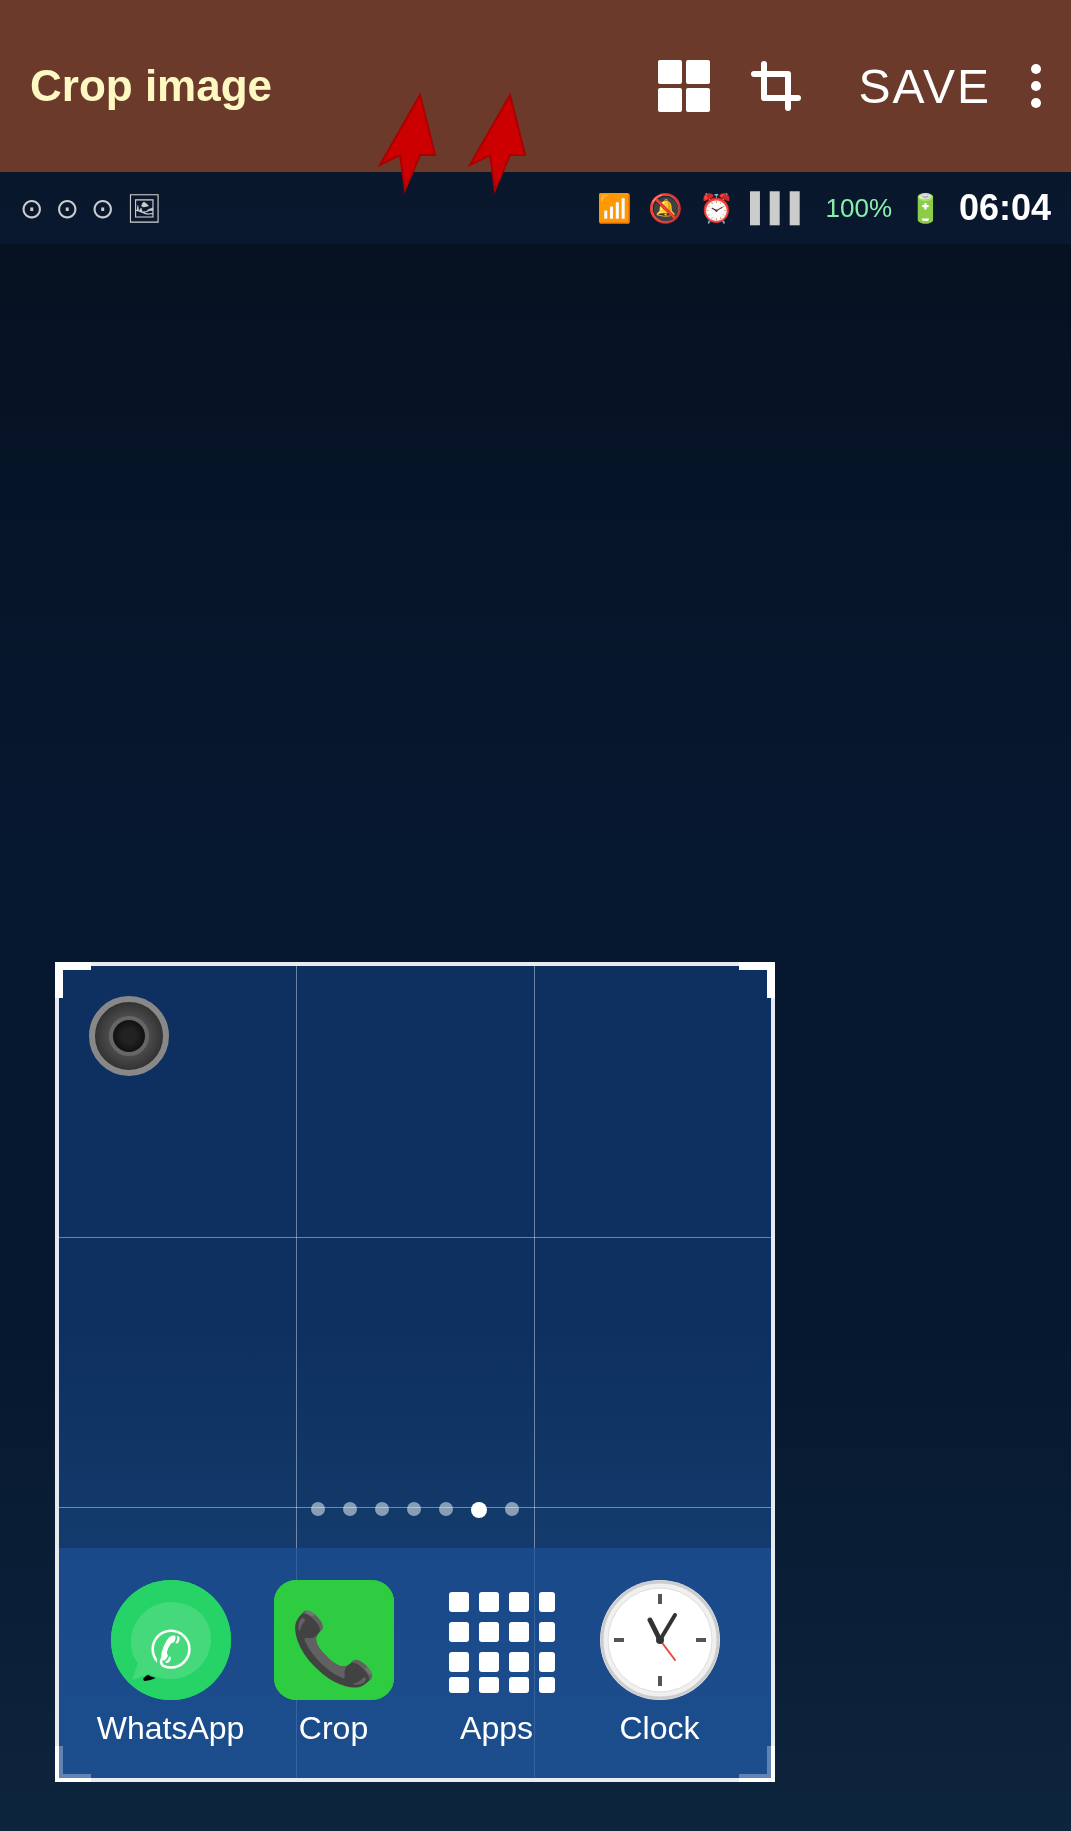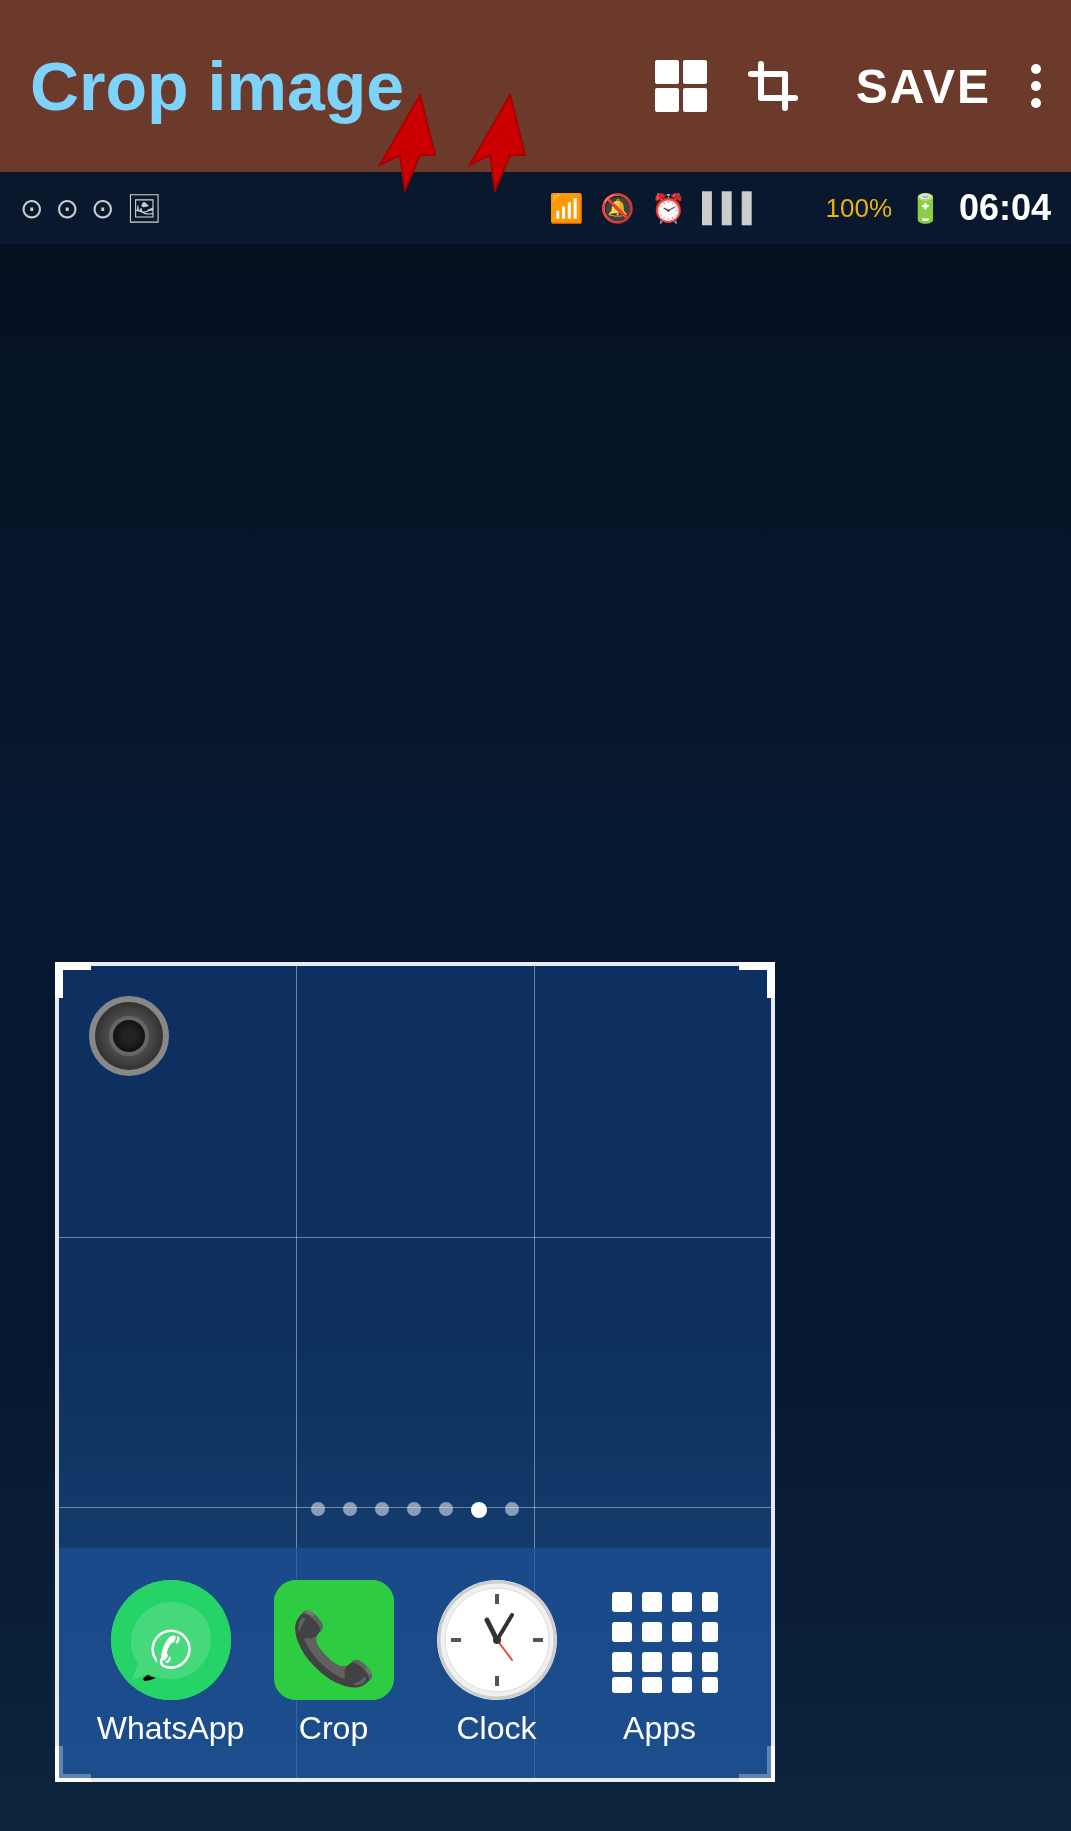--- a/index.html
+++ b/index.html
@@ -16,42 +16,42 @@
       width: 100%;
       height: 172px;
       background: #6b3a2a;
       display: flex;
       align-items: center;
       padding: 0 30px;
       position: relative;
       z-index: 10;
     }
     .top-bar-title {
-      font-size: 68px;
+      font-size: 44px;
       font-weight: bold;
-      color: #7dd3fc;
+      color: #fef9c3;
       flex: 1;
     }
     .top-bar-icons {
       display: flex;
       align-items: center;
       gap: 40px;
     }
     .icon-btn {
       color: #fff;
       font-size: 52px;
       cursor: pointer;
       display: flex;
       align-items: center;
       justify-content: center;
     }
     .save-btn {
       color: #fff;
       font-size: 48px;
-      font-weight: bold;
+      font-weight: normal;
       cursor: pointer;
       letter-spacing: 2px;
       margin-left: 17px;
     }
 
     
     .grid-icon {
       display: inline-grid;
       grid-template-columns: 1fr 1fr;
       gap: 4px;
@@ -136,23 +136,22 @@
       gap: 16px;
       color: #ddd;
       font-size: 28px;
     }
     .status-time {
       font-size: 36px;
       font-weight: bold;
       color: #ffffff;
     }
     .status-battery {
-      color: #eab308;
+      color: #86efac;
       font-size: 26px;
-      margin-left: 48px;
     }
 
     
     .crop-box {
       position: absolute;
       top: 790px;
       left: 55px;
       width: 720px;
       height: 820px;
       border: 4px solid rgba(255,255,255,0.9);
@@ -494,42 +493,20 @@
       </div>
 
       <div class="dock-app">
         <div class="app-icon phone-icon-bg" style="width:120px;height:120px;">
           <svg viewBox="0 0 120 120" xmlns="http://www.w3.org/2000/svg" width="120" height="120">
             <rect width="120" height="120" rx="22" fill="#2ecc40"></rect>
             <text x="50%" y="62%" dominant-baseline="middle" text-anchor="middle" font-size="70" fill="white">📞</text>
           </svg>
         </div>
         <span class="dock-app-label">Crop</span>
-      </div>
-
-      <div class="dock-app">
-        <div class="clock-icon-bg">
-          <svg viewBox="0 0 120 120" xmlns="http://www.w3.org/2000/svg" width="120" height="120">
-            <circle cx="60" cy="60" r="58" fill="#f0f0f0" stroke="#ccc" stroke-width="3"></circle>
-            <circle cx="60" cy="60" r="52" fill="white" stroke="#ddd" stroke-width="1"></circle>
-
-            <line x1="60" y1="14" x2="60" y2="24" stroke="#555" stroke-width="4"></line>
-            <line x1="60" y1="96" x2="60" y2="106" stroke="#555" stroke-width="4"></line>
-            <line x1="14" y1="60" x2="24" y2="60" stroke="#555" stroke-width="4"></line>
-            <line x1="96" y1="60" x2="106" y2="60" stroke="#555" stroke-width="4"></line>
-
-            <line x1="60" y1="60" x2="50" y2="40" stroke="#333" stroke-width="5" stroke-linecap="round"></line>
-
-            <line x1="60" y1="60" x2="75" y2="35" stroke="#333" stroke-width="4" stroke-linecap="round"></line>
-
-            <line x1="60" y1="60" x2="75" y2="80" stroke="#e74c3c" stroke-width="2" stroke-linecap="round"></line>
-            <circle cx="60" cy="60" r="4" fill="#333"></circle>
-          </svg>
-        </div>
-        <span class="dock-app-label">Clock</span>
       </div>
 
       <div class="dock-app">
         <div class="apps-icon-bg">
           <svg viewBox="0 0 120 120" xmlns="http://www.w3.org/2000/svg" width="120" height="120">
 
             <rect x="12" y="12" width="20" height="20" rx="3" fill="white"></rect>
             <rect x="42" y="12" width="20" height="20" rx="3" fill="white"></rect>
             <rect x="72" y="12" width="20" height="20" rx="3" fill="white"></rect>
             <rect x="102" y="12" width="16" height="20" rx="3" fill="white"></rect>
@@ -542,15 +519,37 @@
             <rect x="72" y="72" width="20" height="20" rx="3" fill="white"></rect>
             <rect x="102" y="72" width="16" height="20" rx="3" fill="white"></rect>
             <rect x="12" y="97" width="20" height="16" rx="3" fill="white"></rect>
             <rect x="42" y="97" width="20" height="16" rx="3" fill="white"></rect>
             <rect x="72" y="97" width="20" height="16" rx="3" fill="white"></rect>
             <rect x="102" y="97" width="16" height="16" rx="3" fill="white"></rect>
           </svg>
         </div>
         <span class="dock-app-label">Apps</span>
       </div>
+
+      <div class="dock-app">
+        <div class="clock-icon-bg">
+          <svg viewBox="0 0 120 120" xmlns="http://www.w3.org/2000/svg" width="120" height="120">
+            <circle cx="60" cy="60" r="58" fill="#f0f0f0" stroke="#ccc" stroke-width="3"></circle>
+            <circle cx="60" cy="60" r="52" fill="white" stroke="#ddd" stroke-width="1"></circle>
+
+            <line x1="60" y1="14" x2="60" y2="24" stroke="#555" stroke-width="4"></line>
+            <line x1="60" y1="96" x2="60" y2="106" stroke="#555" stroke-width="4"></line>
+            <line x1="14" y1="60" x2="24" y2="60" stroke="#555" stroke-width="4"></line>
+            <line x1="96" y1="60" x2="106" y2="60" stroke="#555" stroke-width="4"></line>
+
+            <line x1="60" y1="60" x2="50" y2="40" stroke="#333" stroke-width="5" stroke-linecap="round"></line>
+
+            <line x1="60" y1="60" x2="75" y2="35" stroke="#333" stroke-width="4" stroke-linecap="round"></line>
+
+            <line x1="60" y1="60" x2="75" y2="80" stroke="#e74c3c" stroke-width="2" stroke-linecap="round"></line>
+            <circle cx="60" cy="60" r="4" fill="#333"></circle>
+          </svg>
+        </div>
+        <span class="dock-app-label">Clock</span>
+      </div>
     </div>
   </div>
 </div>
 
 </body></html>

